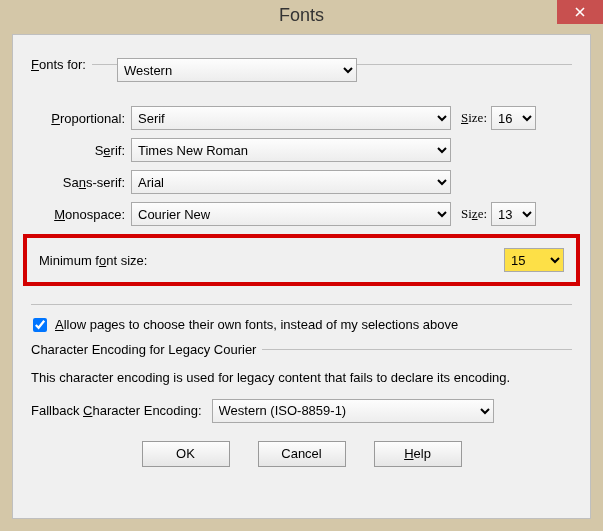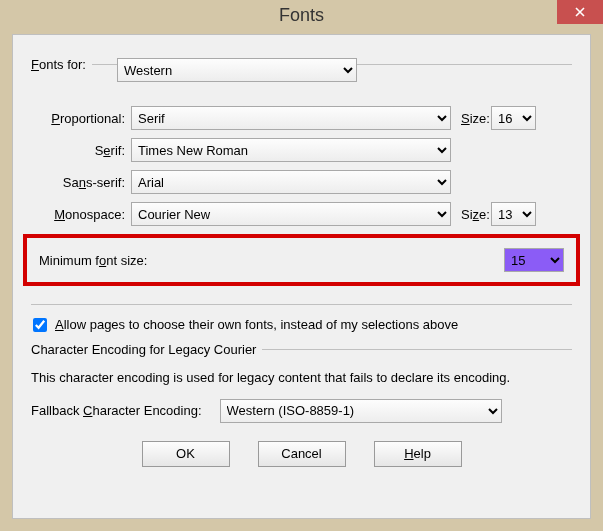--- a/index.html
+++ b/index.html
@@ -61,20 +61,21 @@
   }
   .lbl {
     width: 100px;
     text-align: right;
     padding-right: 6px;
   }
   .lbl2 {
     width: 40px;
     text-align: left;
     padding-left: 10px;
+    font-family: Liberation Serif, serif;
   }
   select {
     height: 24px;
     border: 1px solid #a9a9a9;
     background: linear-gradient(#fdfdfd,#ededed);
     font: inherit;
     padding: 1px 2px;
   }
   select.font { width: 320px; }
   select.num { width: 45px; }
@@ -92,42 +93,42 @@
   }
   .highlight-box {
     border: 4px solid #d30000;
     padding: 10px 12px 10px 12px;
     margin: 6px -8px 6px -8px;
     display: flex;
     justify-content: space-between;
     align-items: center;
   }
   .highlight-box .mlabel { margin-right: 8px; }
-  .highlight-box select { width: 60px; background: #8b5cf6; }
+  .highlight-box select { width: 60px; background: #fde047; }
   hr.sep {
     border: none;
     border-top: 1px solid #c0c0c0;
     margin: 18px 0 12px 0;
   }
   .chk-row { display: flex; align-items: center; margin-bottom: 10px; }
   .chk-row input { margin: 0 8px 0 2px; width:14px; height:14px; }
   fieldset.enc {
     border: none;
     border-top: 1px solid #c0c0c0;
     margin: 6px 0 0 0;
     padding: 8px 0 8px 0;
   }
   fieldset.enc legend { padding: 0 6px 0 0; }
   .enc-desc {
     color: #000;
     margin: 4px 0 12px 0;
     line-height: 1.35;
   }
   .enc-row { display: flex; align-items: center; }
-  .enc-row .flabel { margin-right: 18px; }
+  .enc-row .flabel { margin-right: 10px; }
   .buttons {
     display: flex;
     justify-content: center;
     gap: 28px;
     padding: 10px 0 4px 0;
   }
   .btn {
     min-width: 88px;
     height: 26px;
     border: 1px solid #9a9a9a;

